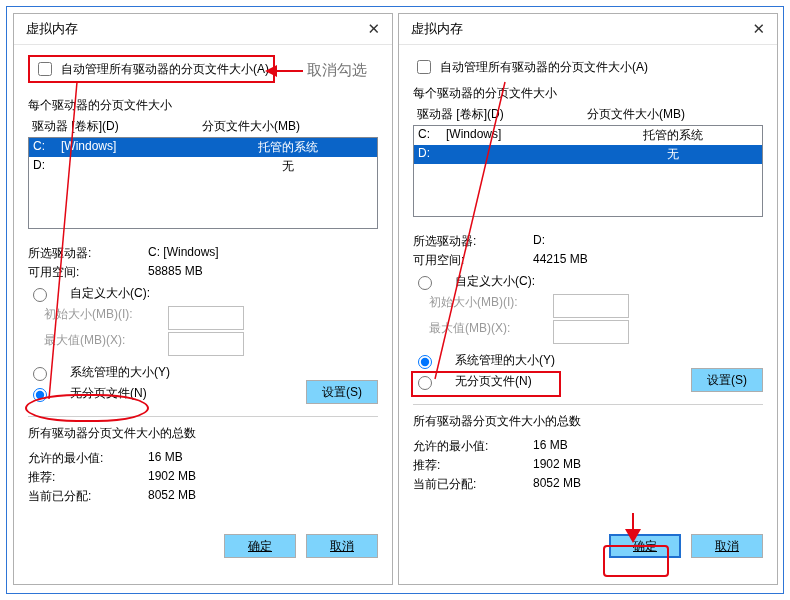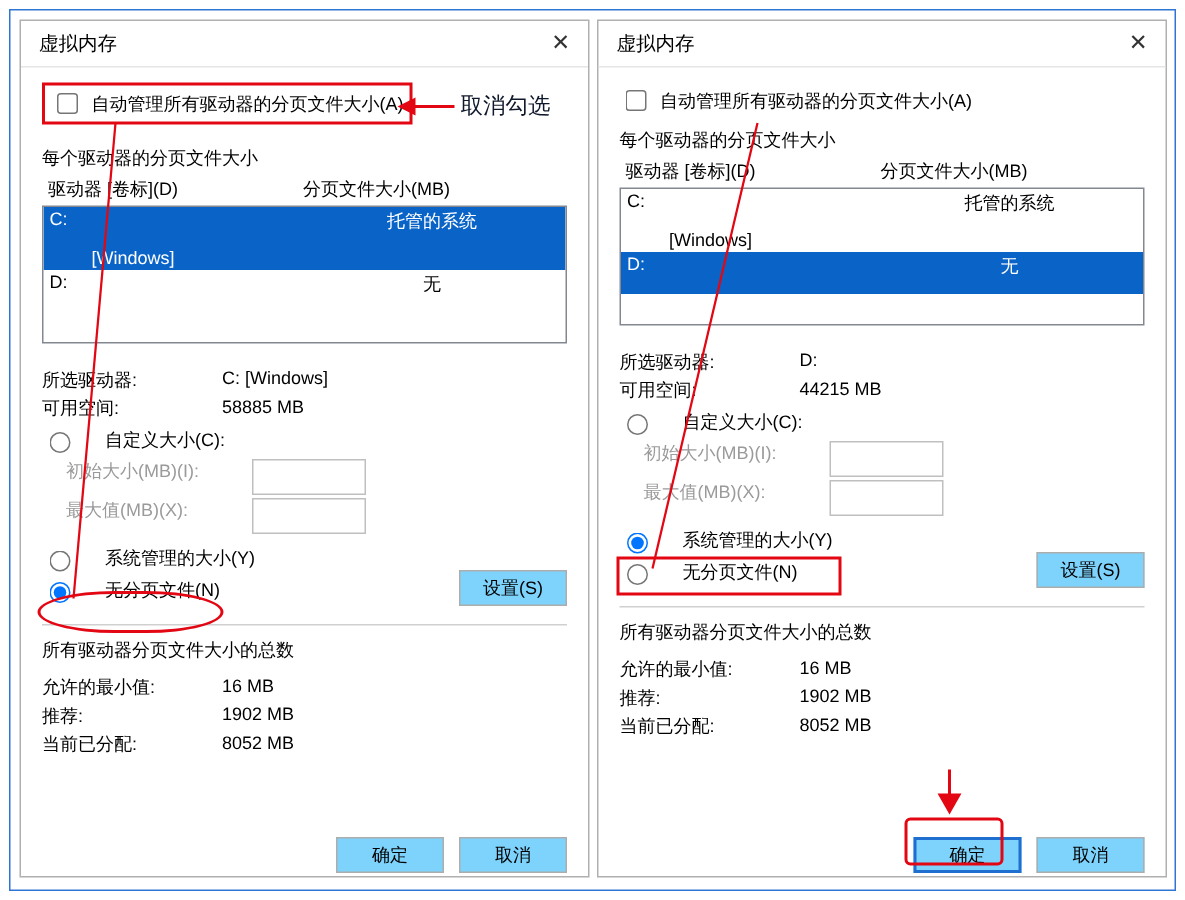--- a/index.html
+++ b/index.html
@@ -86,21 +86,21 @@
     font-size: 12px;
   }
   .list-row {
     padding: 1px 4px;
   }
   .list-row.sel {
     background: #0a64c8;
     color: #fff;
   }
   .list-row .dlabel { width: 28px; }
-  .list-row .vlabel { width: 142px; margin-top: 26px; }
+  .list-row .vlabel { width: 142px; }
   .list-row .paging { flex: 1; text-align: center; }
 
   .kv {
     display: flex;
     margin: 2px 0;
   }
   .kv .k { width: 120px; }
   .kv .v { }
 
   .radio-row {
@@ -135,38 +135,39 @@
     padding: 0 10px;
   }
   hr.sep {
     border: none;
     border-top: 1px solid #d0d0d0;
     margin: 12px 0 8px 0;
   }
   .footer {
     position: absolute;
     right: 14px;
-    bottom: 2px;
+    bottom: 26px;
     display: flex;
     gap: 10px;
+    text-decoration: underline;
   }
   .red-circle {
     border: 2px solid #e30613;
     border-radius: 50%/60%;
     position: absolute;
     pointer-events: none;
   }
   .red-rect {
     border: 2px solid #e30613;
     position: absolute;
     pointer-events: none;
   }
   .red-arrow-label {
     position: absolute;
-    color: #0f172a;
+    color: #737373;
     font-size: 15px;
     font-family: Liberation Mono, monospace;
     display: flex;
     align-items: center;
     gap: 2px;
   }
   svg.anno { position: absolute; pointer-events: none; }
   .ok-hl {
     border: 2px solid #1f6fd0;
     box-sizing: border-box;

